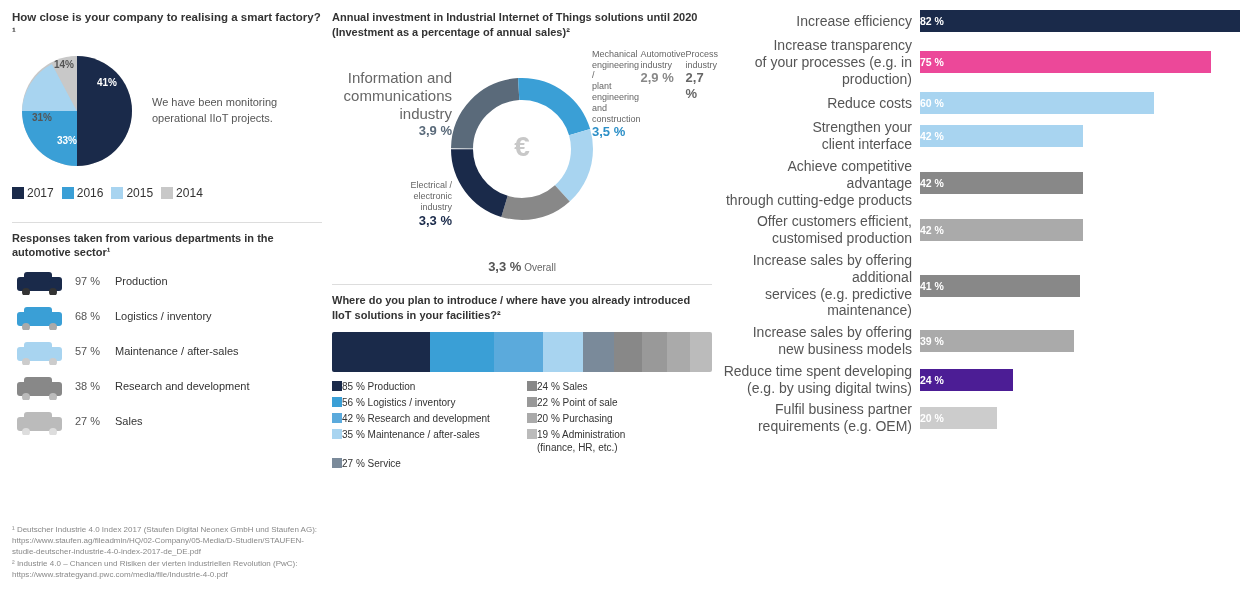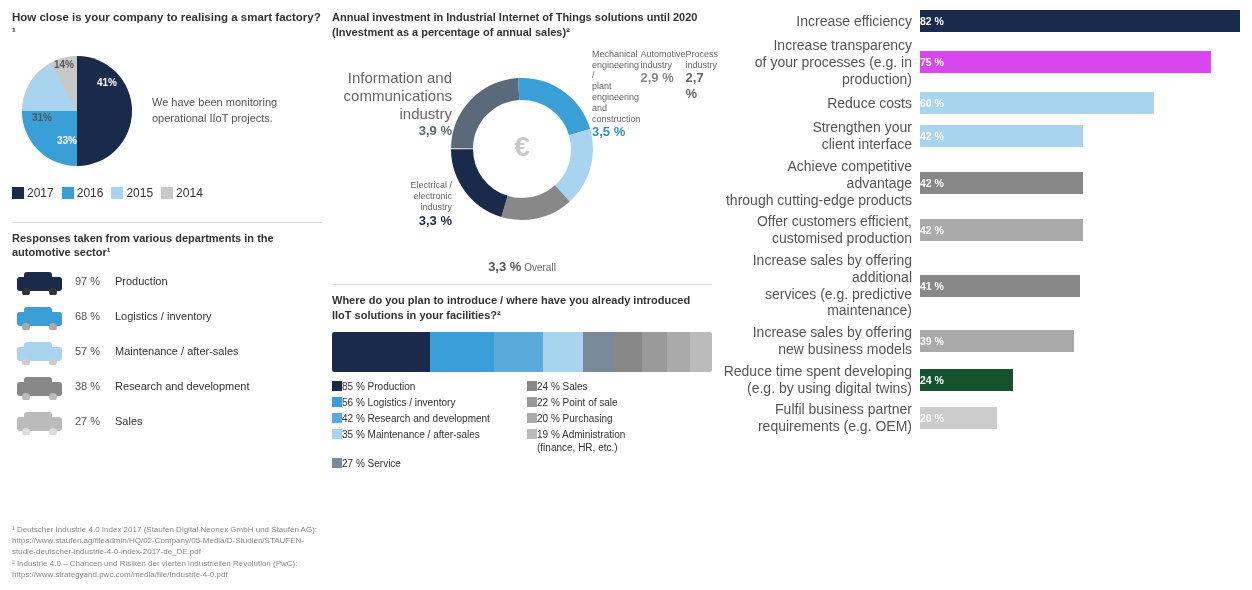--- a/index.html
+++ b/index.html
@@ -471,21 +471,21 @@
       <div class="bar-track">
         <div class="bar-fill" style="background:#1a2a4a;width:100%">
           <span class="bar-pct-text">82 %</span>
         </div>
       </div>
     </div>
 
     <div class="bar-row">
       <div class="bar-label">Increase transparency<br>of your processes (e.g. in production)</div>
       <div class="bar-track">
-        <div class="bar-fill" style="background:#d946ef;width:91%">
+        <div class="bar-fill" style="background:#ec4899;width:91%">
           <span class="bar-pct-text">75 %</span>
         </div>
       </div>
     </div>
 
     <div class="bar-row">
       <div class="bar-label">Reduce costs</div>
       <div class="bar-track">
         <div class="bar-fill" style="background:#a8d4f0;width:73%">
           <span class="bar-pct-text" style="color:#fff">60 %</span>
@@ -534,21 +534,21 @@
       <div class="bar-track">
         <div class="bar-fill" style="background:#aaa;width:48%">
           <span class="bar-pct-text">39 %</span>
         </div>
       </div>
     </div>
 
     <div class="bar-row">
       <div class="bar-label">Reduce time spent developing<br>(e.g. by using digital twins)</div>
       <div class="bar-track">
-        <div class="bar-fill" style="background:#14532d;width:29%">
+        <div class="bar-fill" style="background:#4c1d95;width:29%">
           <span class="bar-pct-text" style="color:#fff">24 %</span>
         </div>
       </div>
     </div>
 
     <div class="bar-row">
       <div class="bar-label">Fulfil business partner<br>requirements (e.g. OEM)</div>
       <div class="bar-track">
         <div class="bar-fill" style="background:#ccc;width:24%">
           <span class="bar-pct-text" style="color:#fff">20 %</span>

